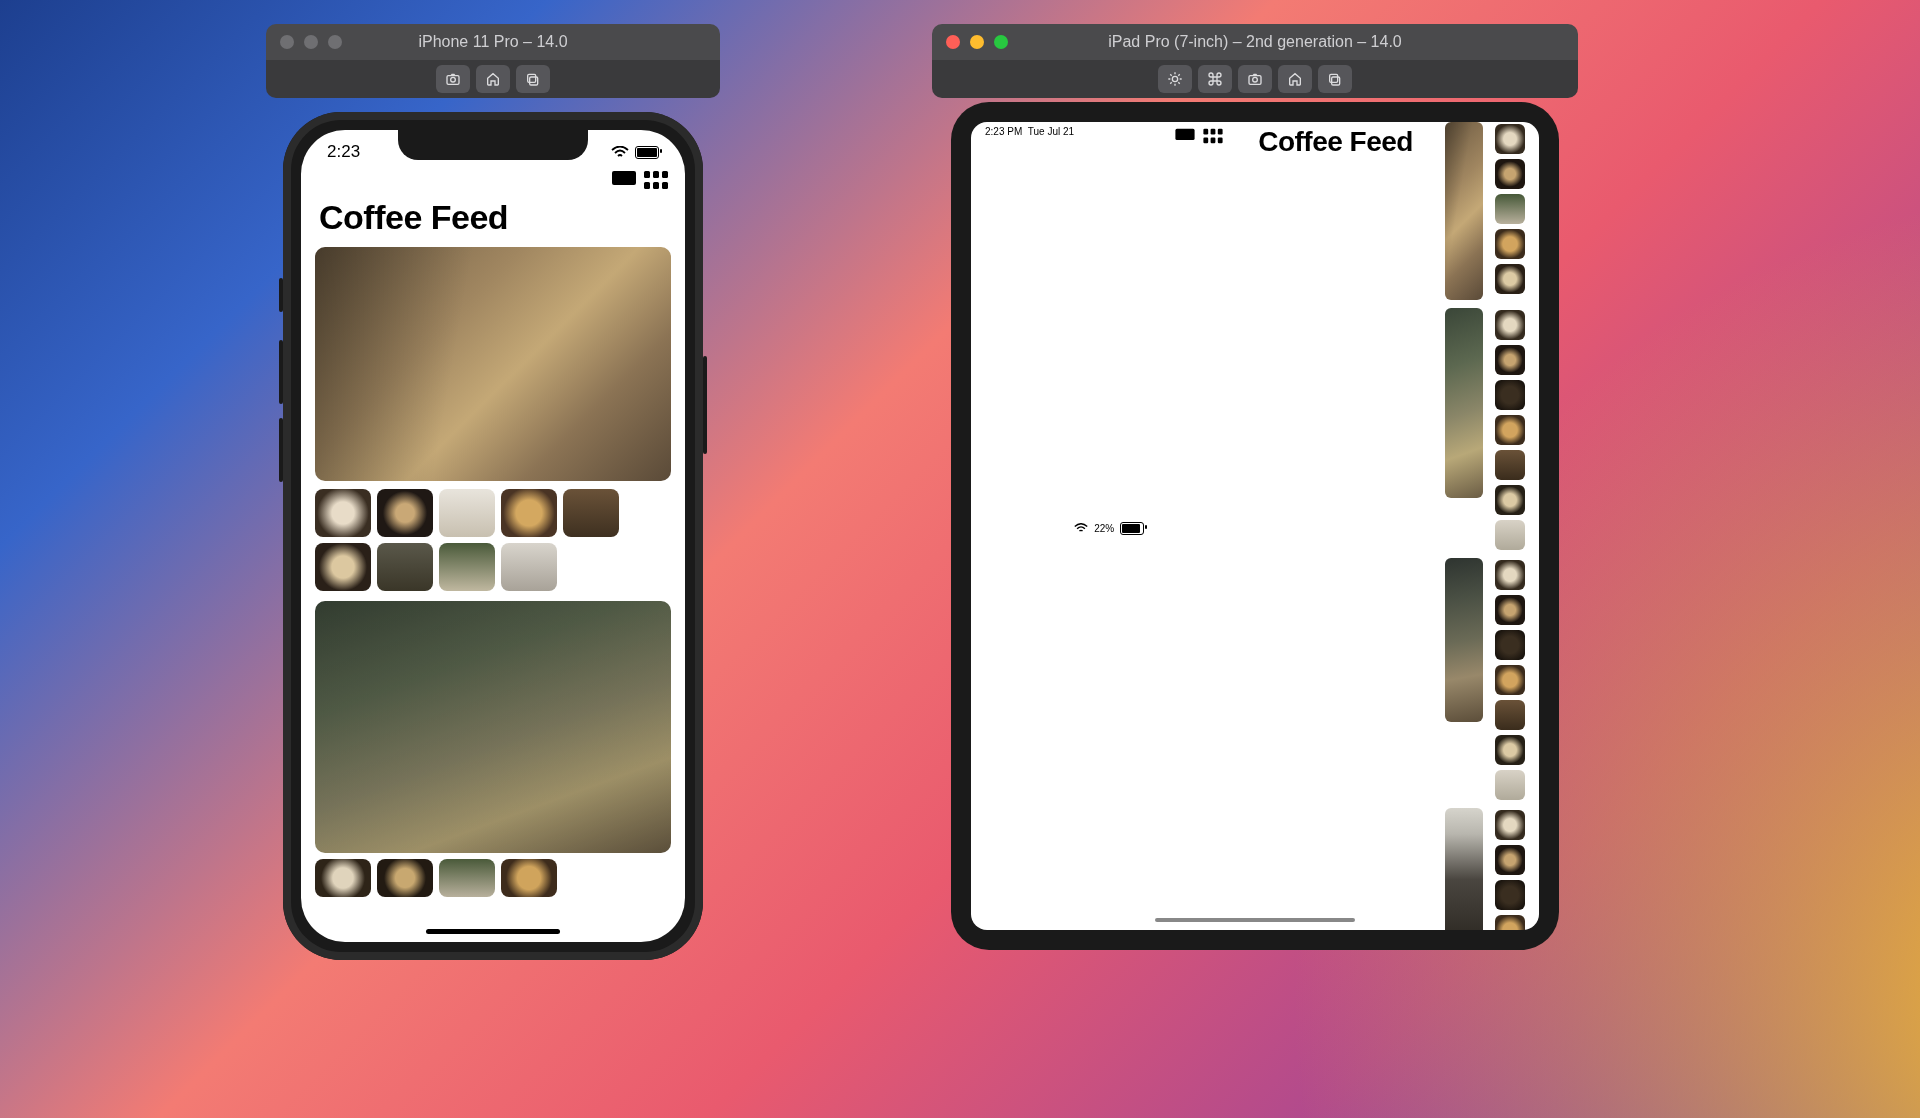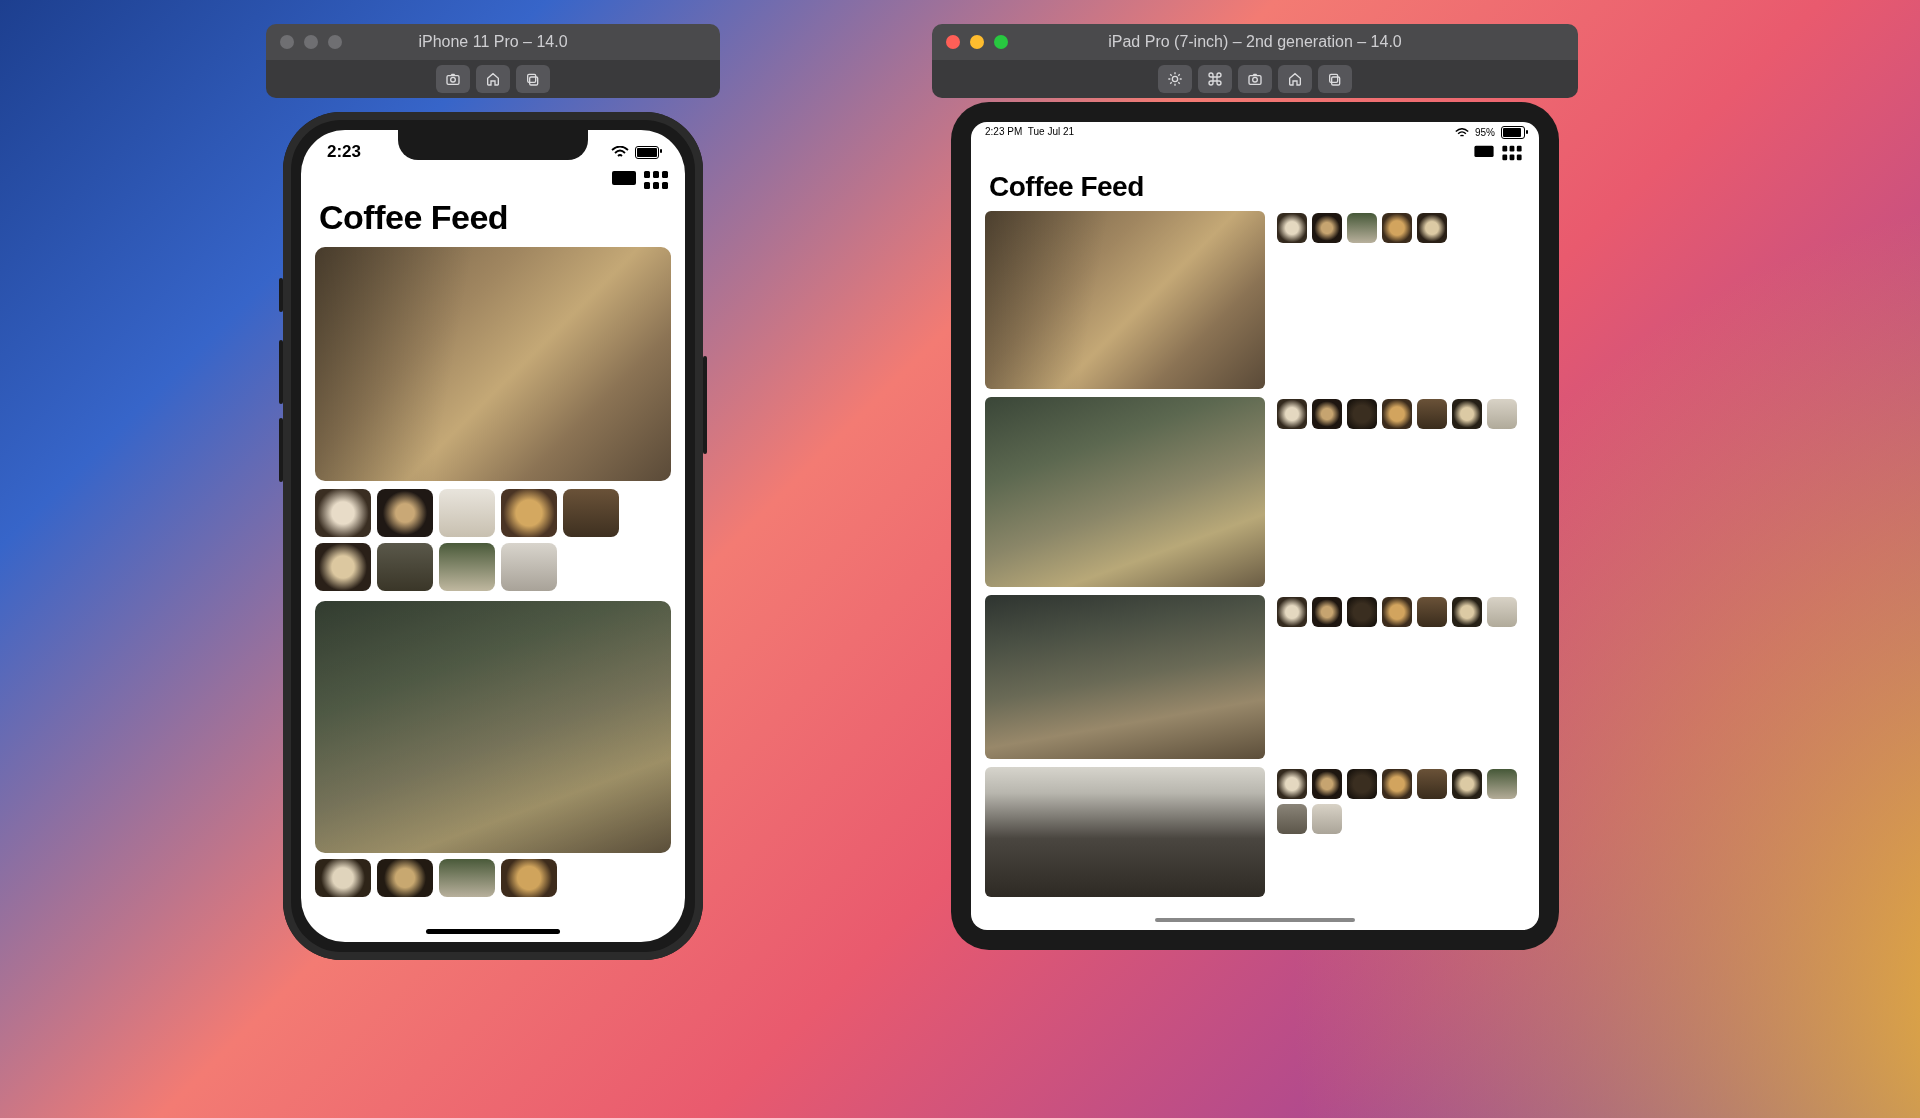--- a/index.html
+++ b/index.html
@@ -104,21 +104,21 @@
     width: 190px; height: 30px;
     background: #1a1a1a;
     border-bottom-left-radius: 20px;
     border-bottom-right-radius: 20px;
   }
   .iphone .statusbar {
     display: flex;
     justify-content: space-between;
     padding: 12px 26px 2px;
     font-size: 17px;
-    font-weight: 700;
+    font-weight: 400;
     color: #000;
     position: relative;
     z-index: 2;
     gap: 47px;
   }
   .status-right { display: flex; gap: 6px; align-items: center; }
   .home-indicator {
     position: absolute;
     bottom: 8px; left: 50%;
     transform: translateX(-50%);
@@ -139,21 +139,21 @@
     background: #1a1a1a;
     border-radius: 38px;
   }
   .ipad-screen {
     position: absolute;
     left: 20px; right: 20px; top: 20px; bottom: 20px;
     background: #fff;
     border-radius: 16px;
     overflow: hidden;
     display: flex;
-    flex-direction: column;
+    flex-direction: row;
   }
   .ipad .statusbar {
     display: flex;
     justify-content: space-between;
     padding: 4px 14px 0;
     font-size: 10px;
     font-weight: 500;
     color: #000;
   }
 
@@ -388,21 +388,21 @@
     <div class="ipad-frame"></div>
     <div class="ipad-screen">
       <div class="statusbar">
         <span>
           <span>2:23 PM</span>&nbsp;&nbsp;<span>Tue Jul 21</span>
         </span>
         <span class="status-right">
           <svg width="14" height="10" viewBox="0 0 18 12">
               <path d="M1 4 Q9 -3 17 4 M4 7 Q9 2 14 7 M7 10 Q9 8 11 10" stroke="#000" stroke-width="1.8" fill="none"></path>
             </svg>
-          <span>95%</span>
+          <span>22%</span>
           <span class="battery">
               <span class="fill" style="width:82%"></span>
             </span>
         </span>
       </div>
       <div class="navrow">
         <span>
           <svg width="22" height="16" viewBox="0 0 26 20">
               <rect x="1" y="1" width="24" height="14" rx="2"></rect>
               <line x1="3" y1="18" x2="7" y2="18"></line>

